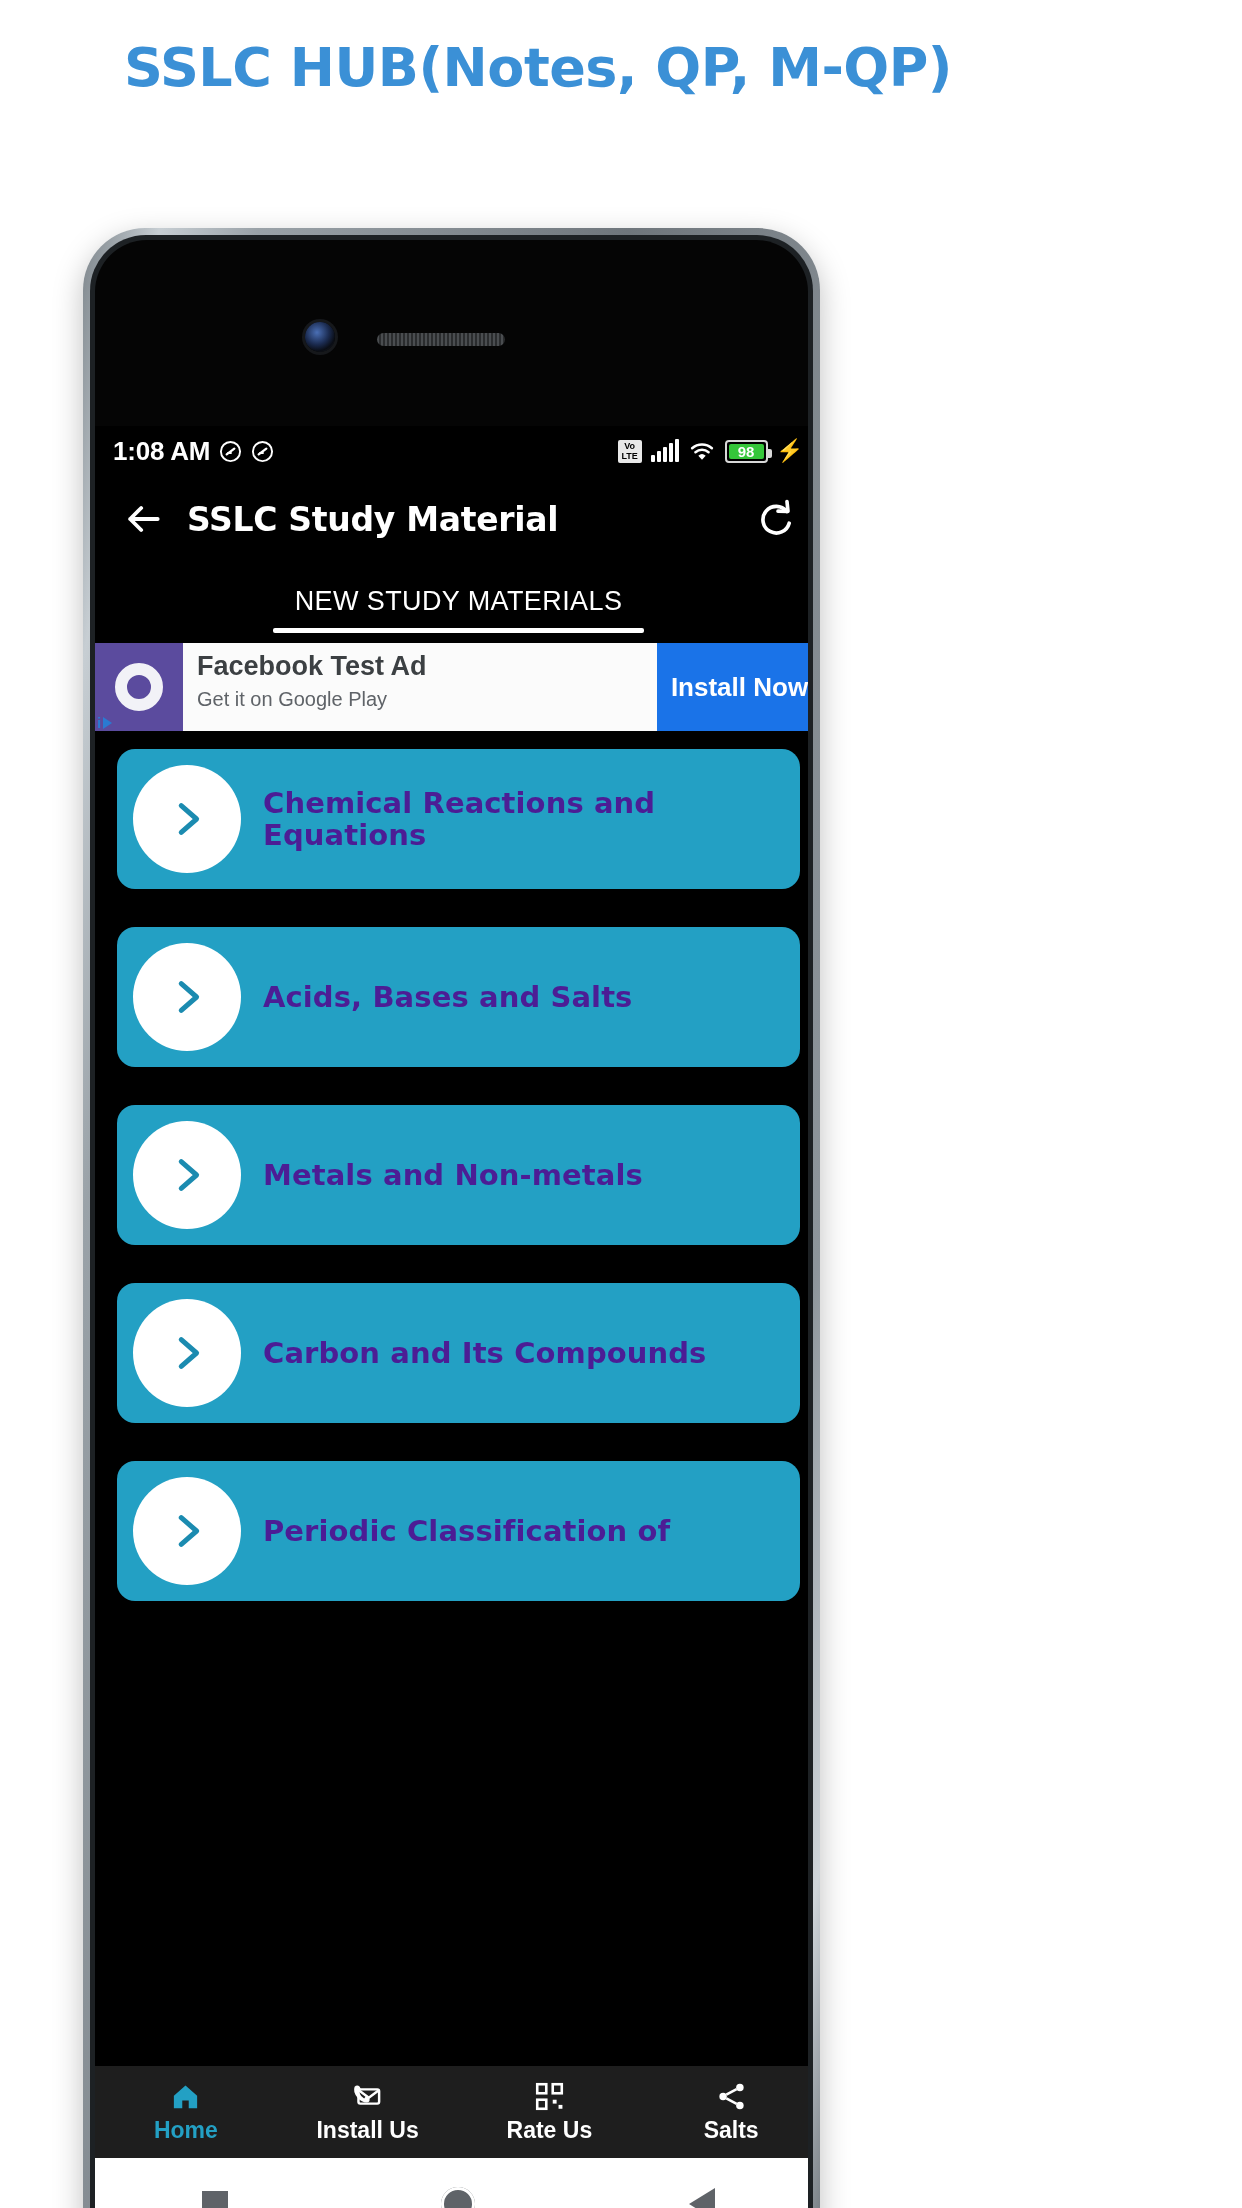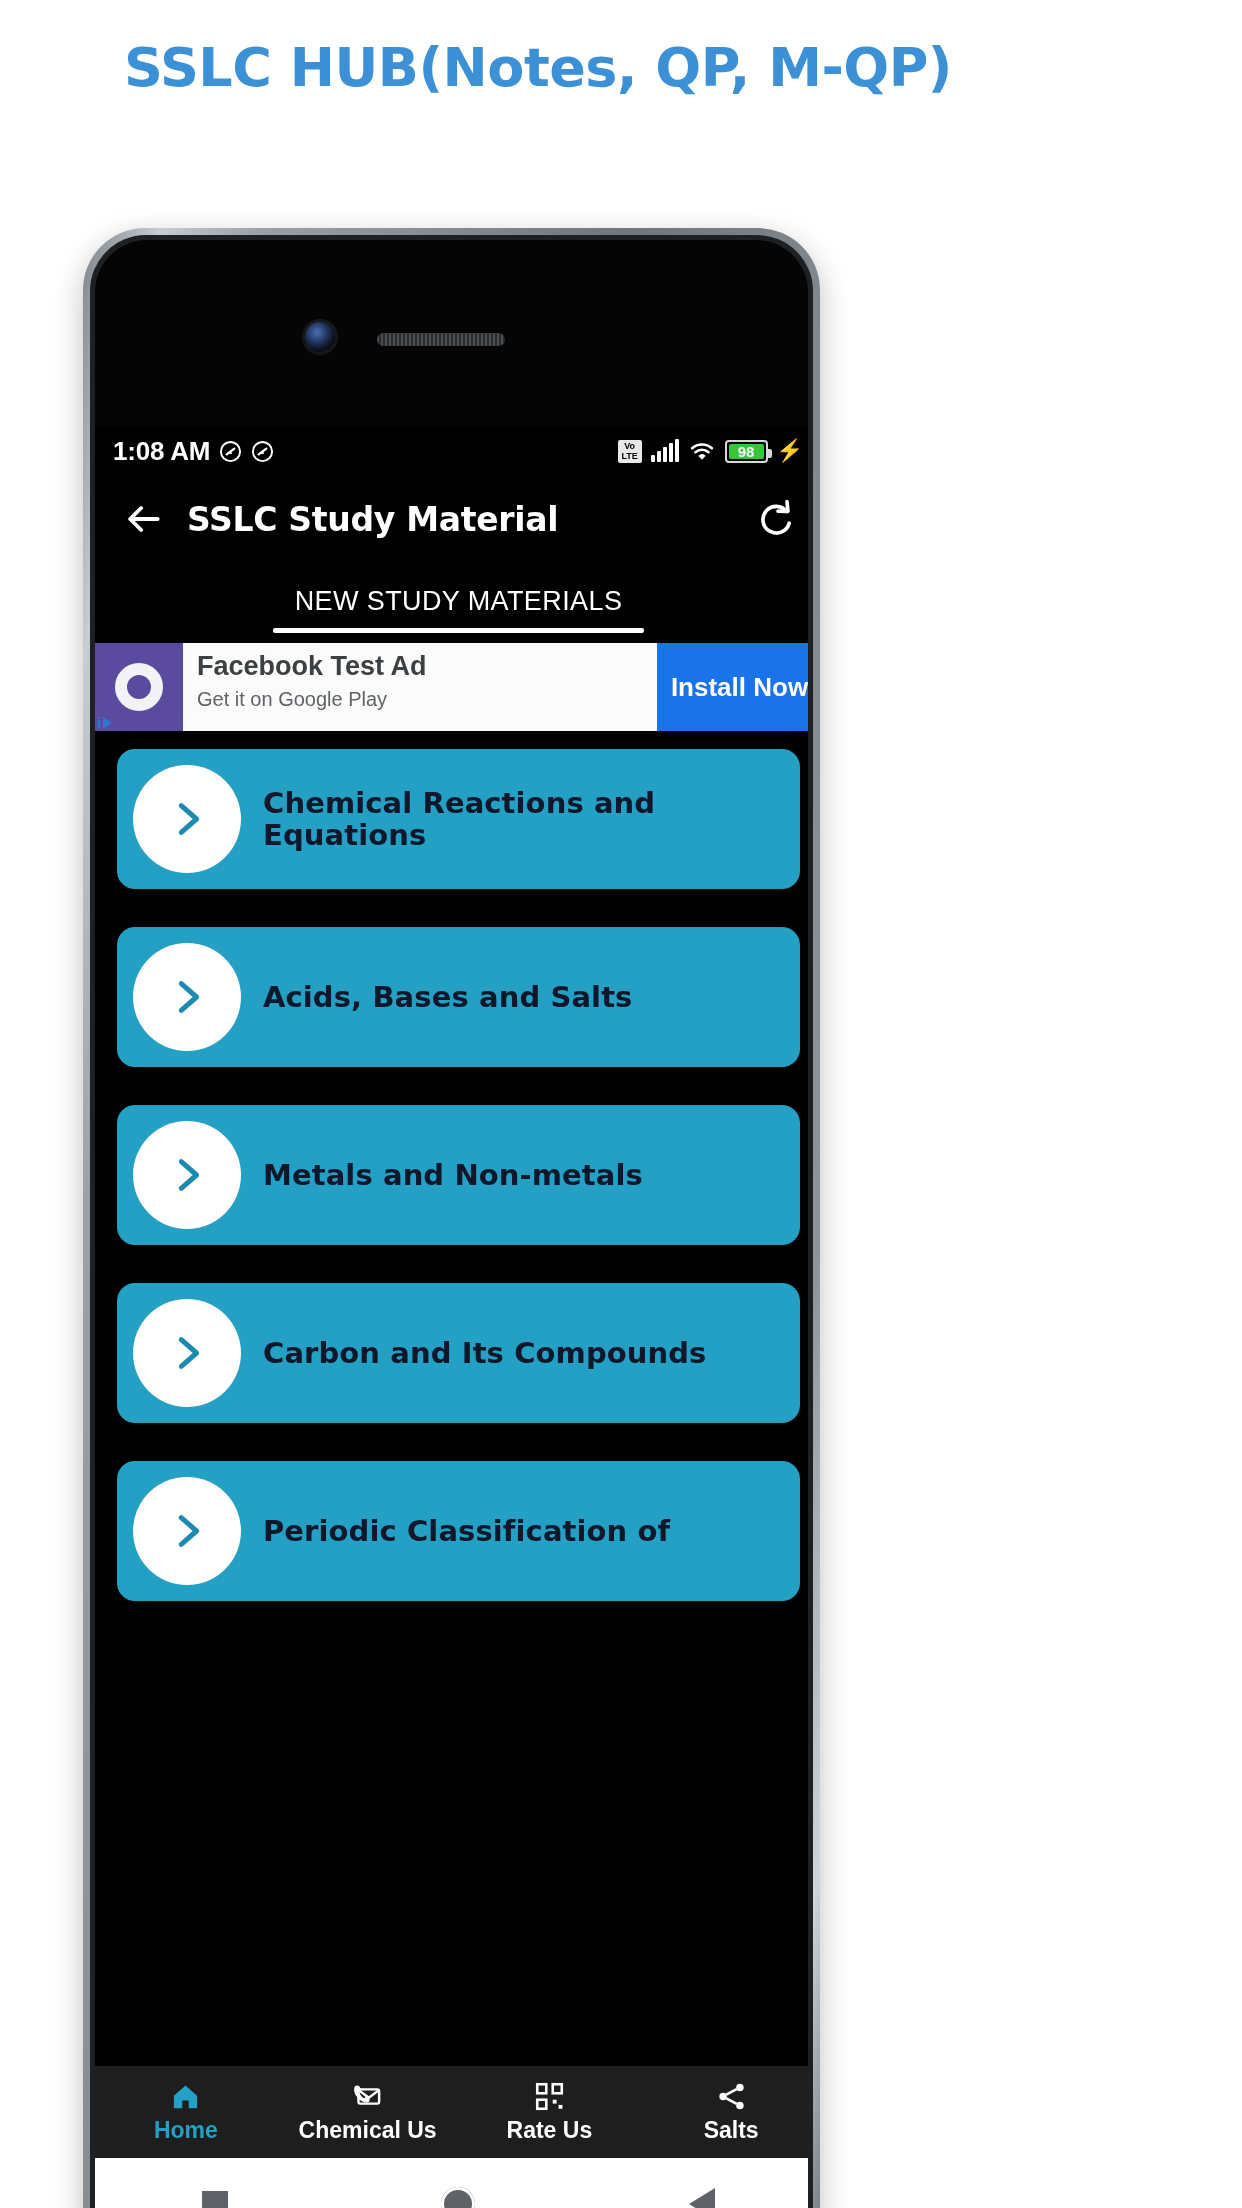--- a/index.html
+++ b/index.html
@@ -162,21 +162,21 @@
     background: #23a0c4; border-radius: 18px;
     height: 140px; margin-bottom: 38px;
     display: flex; align-items: center; padding-left: 16px; cursor: pointer;
   }
   .card .circle {
     width: 108px; height: 108px; border-radius: 50%; background: #fff;
     flex: none; display: flex; align-items: center; justify-content: center;
   }
   .card .circle svg { width: 46px; height: 46px; }
   .card .label {
-    margin-left: 22px; color: #0f172a; font-size: 29px; font-weight: 600;
+    margin-left: 22px; color: #4c1d95; font-size: 29px; font-weight: 600;
     line-height: 1.12; letter-spacing: .1px; padding-right: 1px;
     font-family: "DejaVu Sans", sans-serif;
   }
 
   
   .bottomnav {
     position: absolute; left: 0; bottom: 92px; width: 727px; height: 92px;
     background: #1e1e1e; display: flex; align-items: center;
   }
   .nav-item {
@@ -339,21 +339,21 @@
                   <path d="M3 11.5 L12 3.5 L21 11.5 V21 H14.5 V15 H9.5 V21 H3 Z" fill="currentColor"></path>
                 </svg>
               <span class="nav-label">Home</span>
             </div>
             <div class="nav-item">
               <svg viewBox="0 0 24 24">
                 <rect x="5" y="6.5" width="16" height="11" rx="1.4" fill="none" stroke="currentColor" stroke-width="1.9"></rect>
                 <path d="M5.5 7.3 L13 13 L20.5 7.3" fill="none" stroke="currentColor" stroke-width="1.9"></path>
                 <path d="M2 4.5 q2-2 4 0 l1 2 -2 1.6 q1.6 3.6 4.4 5.4 l1.5-1.8 2.2 1.2 q1.4 2.2-.6 3.6 -4.4 .6-8.2-3.6 T2 4.5z" fill="currentColor"></path>
               </svg>
-              <span class="nav-label">Chemical Us</span>
+              <span class="nav-label">Install Us</span>
             </div>
             <div class="nav-item">
               <svg viewBox="0 0 24 24">
                 <rect x="2.5" y="2.5" width="7" height="7" fill="none" stroke="currentColor" stroke-width="2"></rect>
                 <rect x="14.5" y="2.5" width="7" height="7" fill="none" stroke="currentColor" stroke-width="2"></rect>
                 <rect x="2.5" y="14.5" width="7" height="7" fill="none" stroke="currentColor" stroke-width="2"></rect>
                 <rect x="14.5" y="14.5" width="3" height="3" fill="currentColor"></rect>
                 <rect x="19" y="18.5" width="3" height="3" fill="currentColor"></rect>
               </svg>
               <span class="nav-label">Rate Us</span>

